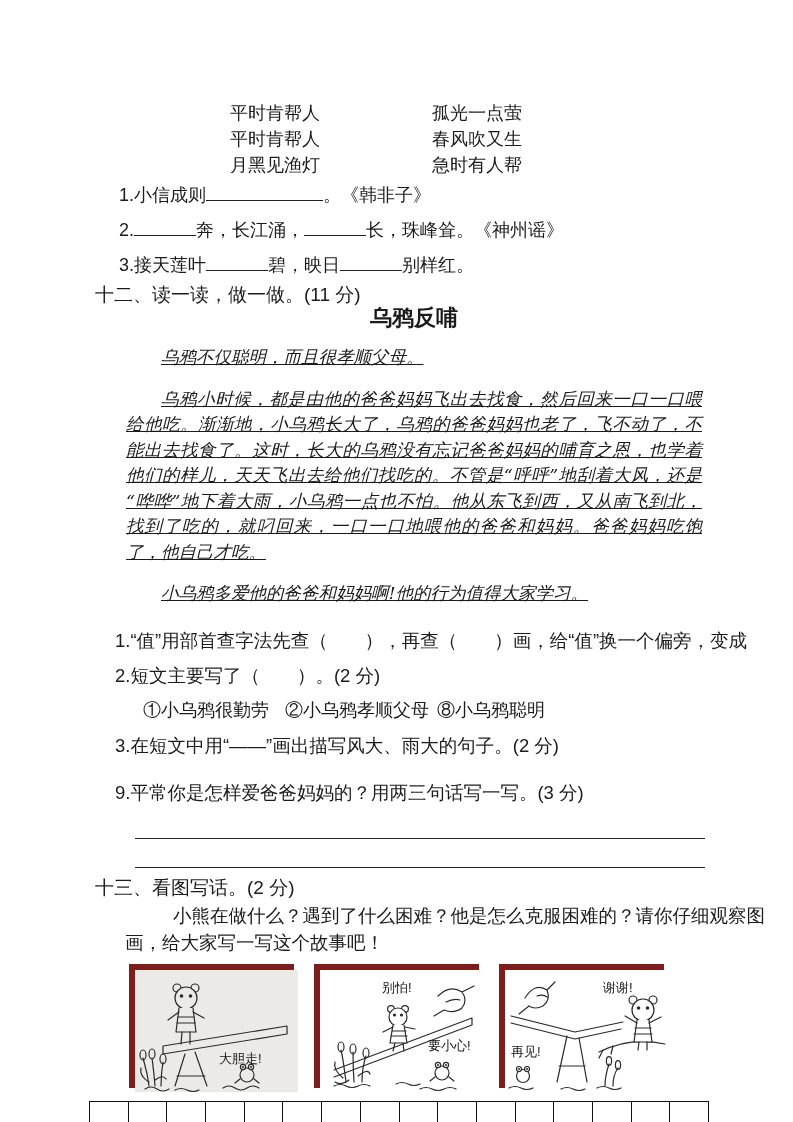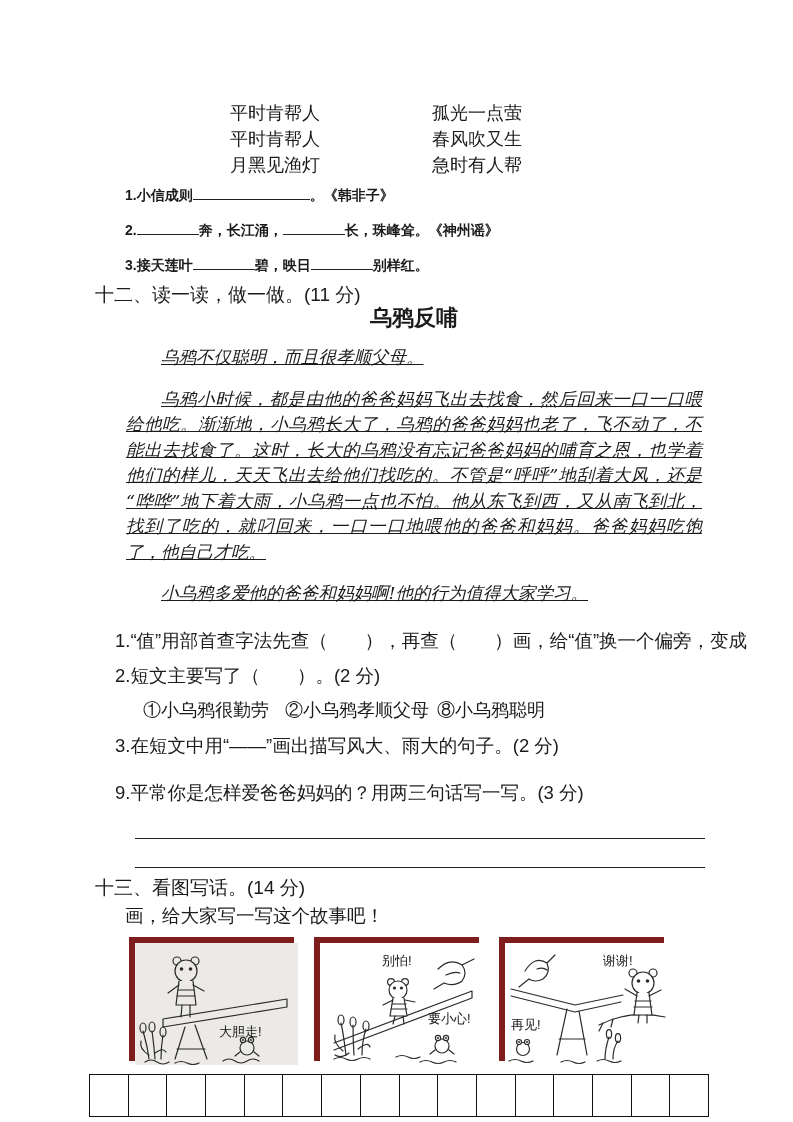--- a/index.html
+++ b/index.html
@@ -6,21 +6,21 @@
   body{width:793px;height:1122px;overflow:hidden;
        font-family:"Liberation Sans",sans-serif;color:#1b1b1b;}
   .page{box-sizing:border-box;width:793px;height:1122px;padding:0 75px 0 95px;}
 
   
   .couplet{padding-top:100px;font-size:18px;}
   .c-row{line-height:26px;white-space:nowrap;}
   .c-left{margin-left:135px;}
   .c-right{margin-left:107px;}
 
-  .fill-line{margin-left:30px;font-size:14px;line-height:35px;white-space:nowrap;font-weight:bold;}
+  .fill-line{margin-left:24px;font-size:18px;line-height:35px;white-space:nowrap;}
   .blank{display:inline-block;height:2px;border-bottom:1.3px solid #222;}
   .bw117{width:117px;}
   .bw62{width:62px;}
 
   
   .sec-head{font-size:19px;line-height:24px;}
   .sec-head13{font-size:19px;line-height:28px;margin-top:6px;}
 
   
   .passage-title{width:608px;margin-left:15px;text-align:center;font-size:22px;
@@ -92,21 +92,22 @@
   <div class="question">2.短文主要写了（　　）。(2 分)</div>
   <div class="options">
     <span>①小乌鸦很勤劳</span><span class="opt2">②小乌鸦孝顺父母</span><span class="opt3">⑧小乌鸦聪明</span>
   </div>
   <div class="question">3.在短文中用“——”画出描写风大、雨大的句子。(2 分)</div>
   <div class="question q-last">9.平常你是怎样爱爸爸妈妈的？用两三句话写一写。(3 分)</div>
 
   <div class="ansline"></div>
   <div class="ansline"></div>
 
-  <div class="sec-head13">十三、看图写话。(14 分)</div>
+  <div class="sec-head13">十三、看图写话。(2 分)</div>
+  <div class="prompt-line p-indent">小熊在做什么？遇到了什么困难？他是怎么克服困难的？请你仔细观察图</div>
   <div class="prompt-line">画，给大家写一写这个故事吧！</div>
 
   <div class="panels">
 
     <div class="panel">
       <svg width="163" height="122" viewBox="0 0 163 122">
         <rect x="0" y="0" width="163" height="122" fill="#eceae7"></rect>
         <g fill="none" stroke="#2a2a2a" stroke-width="1.2" stroke-linecap="round" stroke-linejoin="round">
           <path d="M28,76 L152,56 M28,84 L152,64 M152,56 L152,64 M28,76 L28,84"></path>
           <path d="M50,84 L40,116 M60,82 L72,116 M42,106 L70,106"></path>

